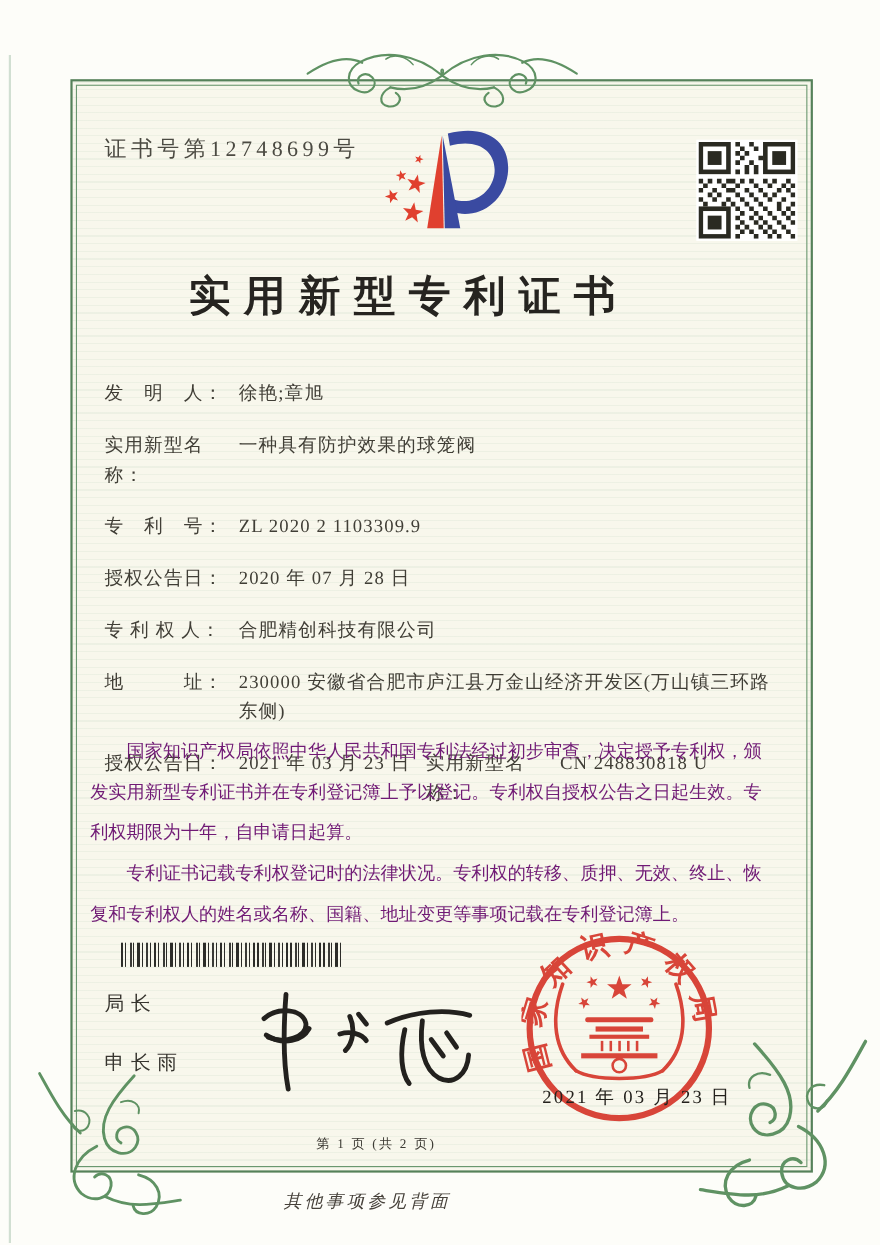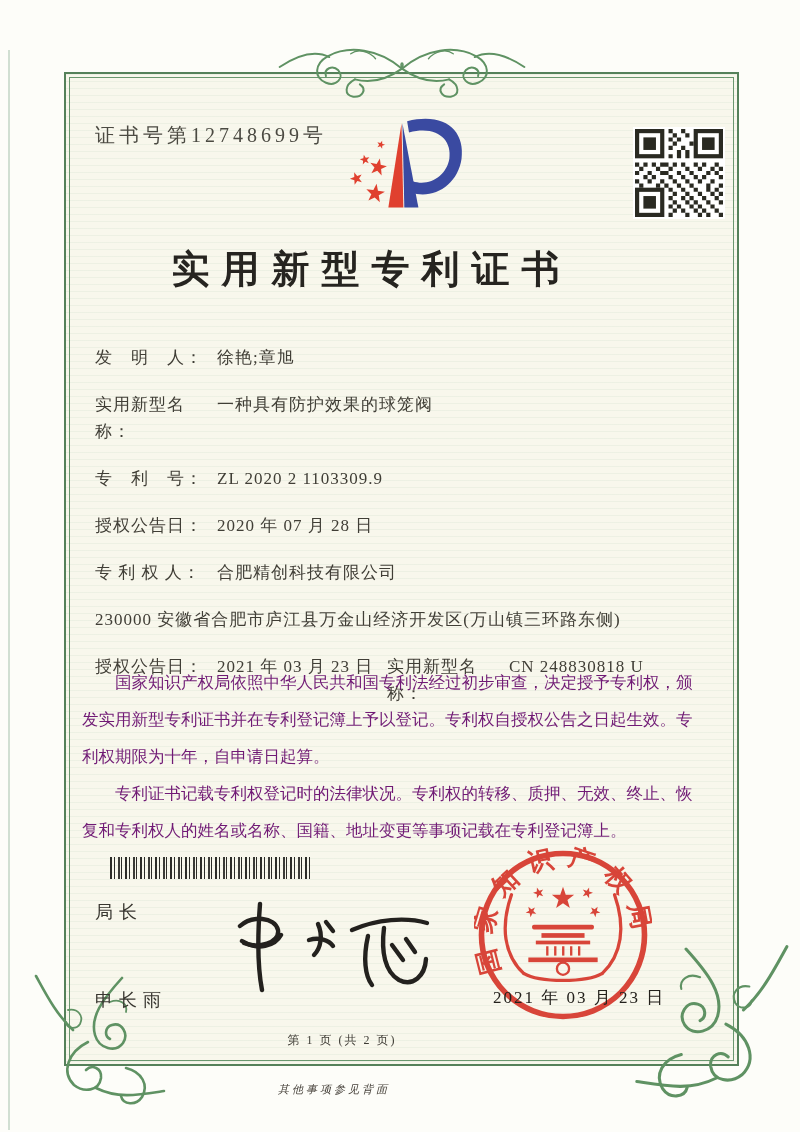--- a/index.html
+++ b/index.html
@@ -57,29 +57,29 @@
   .barcode{
     position:absolute;left:110px;top:857px;width:202px;height:22px;
     background:repeating-linear-gradient(90deg,
       #2c2c28 0 2px, rgba(0,0,0,0) 2px 4px,
       #2c2c28 4px 5px, rgba(0,0,0,0) 5px 8px,
       #3a3a36 8px 10px, rgba(0,0,0,0) 10px 11px,
       #2c2c28 11px 12px, rgba(0,0,0,0) 12px 15px);
   }
   
   .sig-title{position:absolute;left:95px;top:900px;font-size:18px;letter-spacing:6px;color:#37352f;}
-  .sig-name{position:absolute;left:95px;top:988px;font-size:18px;letter-spacing:6px;color:#37352f;}
+  .sig-name{position:absolute;left:95px;top:954px;font-size:18px;letter-spacing:6px;color:#37352f;}
   .sig-script{position:absolute;left:222px;top:888px;width:208px;height:110px;}
   .seal{position:absolute;left:474px;top:846px;width:178px;height:178px;opacity:.93;}
   .seal-date{position:absolute;left:493px;top:986px;font-size:17px;letter-spacing:2px;color:#23211c;}
   
   .page-info{position:absolute;left:0;top:1032px;width:684px;text-align:center;
     font-size:12px;letter-spacing:2px;color:#3c3a33;}
   .back-note{position:absolute;left:0;top:1082px;width:668px;text-align:center;
-    font-size:11px;letter-spacing:3px;color:#46413a;font-style:italic;}
+    font-size:16px;letter-spacing:3px;color:#46413a;font-style:italic;}
 </style>
 </head>
 <body>
 
 <div class="page">
   <div class="scan-edge"></div>
 
   <div class="frame">
     <div class="frame-inner"></div>
   </div>
@@ -186,20 +186,21 @@
     </div>
     <div class="field-row">
       <span class="flabel">授权公告日：</span>
       <span class="fvalue">2020 年 07 月 28 日</span>
     </div>
     <div class="field-row">
       <span class="flabel">专 利 权 人：</span>
       <span class="fvalue">合肥精创科技有限公司</span>
     </div>
     <div class="field-row">
+      <span class="flabel">地　　　址：</span>
       <span class="fvalue">230000 安徽省合肥市庐江县万金山经济开发区(万山镇三环路东侧)</span>
     </div>
     <div class="grant-row">
       <span class="pair1">
         <span class="flabel">授权公告日：</span>
         <span class="fvalue">2021 年 03 月 23 日</span>
       </span>
       <span class="pair2">
         <span class="flabel">实用新型名称：</span>
         <span class="fvalue">CN 248830818 U</span>

